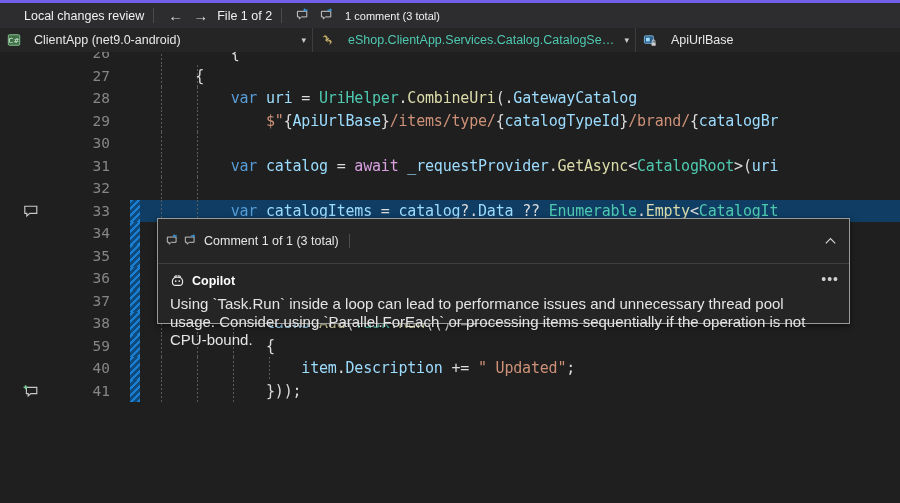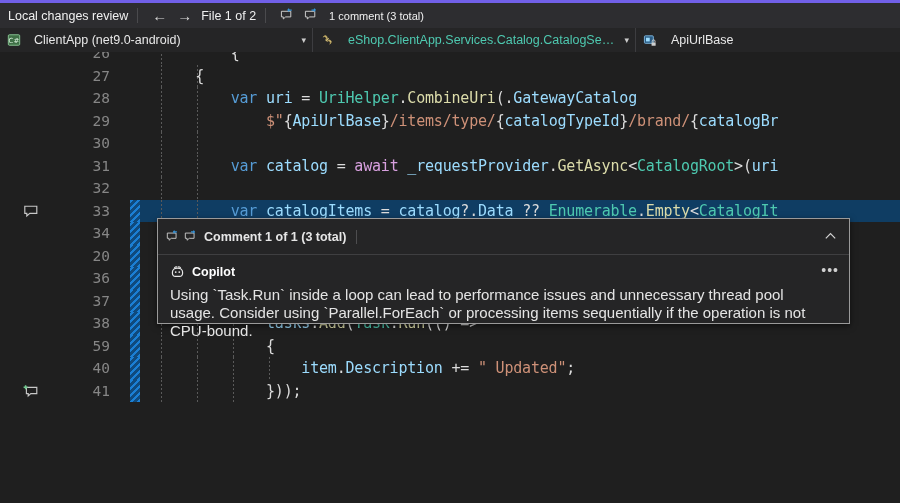--- a/index.html
+++ b/index.html
@@ -16,21 +16,21 @@
   .accent-bar {
     position: absolute; top: 0; left: 0; width: 900px; height: 3px;
     background: #7160e8;
   }
 
   
   .review-toolbar {
     position: absolute; top: 3px; left: 0; width: 900px; height: 25px;
     background: #2d2d30;
     display: flex; align-items: center;
-    padding-left: 8px;
+    padding-left: 24px;
     color: #f0f0f0; font-size: 12.5px;
     white-space: nowrap;
   }
   .review-title { color: #f0f0f0; font-size: 12.5px; }
   .tb-sep {
     width: 1px; height: 15px; background: #4a4a4d; margin: 0 9px;
     flex: 0 0 auto;
   }
   .nav-arrow {
     font-size: 15px; color: #d8d8d8; line-height: 1;
@@ -136,25 +136,24 @@
   
   .comment-panel {
     position: absolute;
     left: 157px; top: 218px; width: 693px; height: 106px;
     background: #252526;
     border: 1px solid #9a9a9a;
     box-shadow: 0 2px 6px rgba(0,0,0,0.55);
     z-index: 40;
   }
   .cp-header {
-    height: 36px; display: flex; align-items: center;
+    height: 45px; display: flex; align-items: center;
     padding: 0 6px 0 8px;
     border-bottom: 1px solid #3f3f41;
     background: #252526;
-    font-weight: bold;
   }
   .cp-header-title {
     color: #e6e6e6; font-size: 12.5px; margin-left: 6px;
   }
   .cp-header-sep {
     width: 1px; height: 14px; background: #4d4d4f; margin-left: 10px;
   }
   .cp-collapse {
     margin-left: auto; width: 26px; height: 22px;
     display: flex; align-items: center; justify-content: center;
@@ -395,21 +394,21 @@
             <span class="kw">new</span>
             <span class="punc">&nbsp;</span>
             <span class="type">List</span>
             <span class="punc">&lt;</span>
             <span class="type">Task</span>
             <span class="punc">&gt;();</span>
           </div>
         </div>
         <div class="row">
           <div class="gutter-icons"></div>
-          <div class="linenum">20</div>
+          <div class="linenum">35</div>
           <div class="changebar modified"></div>
           <div class="iguide" style="left: 161px;"></div>
           <div class="iguide" style="left: 197.12px;"></div>
           <div class="codetext"></div>
         </div>
         <div class="row">
           <div class="gutter-icons"></div>
           <div class="linenum">36</div>
           <div class="fold">˅</div>
           <div class="changebar modified"></div>

